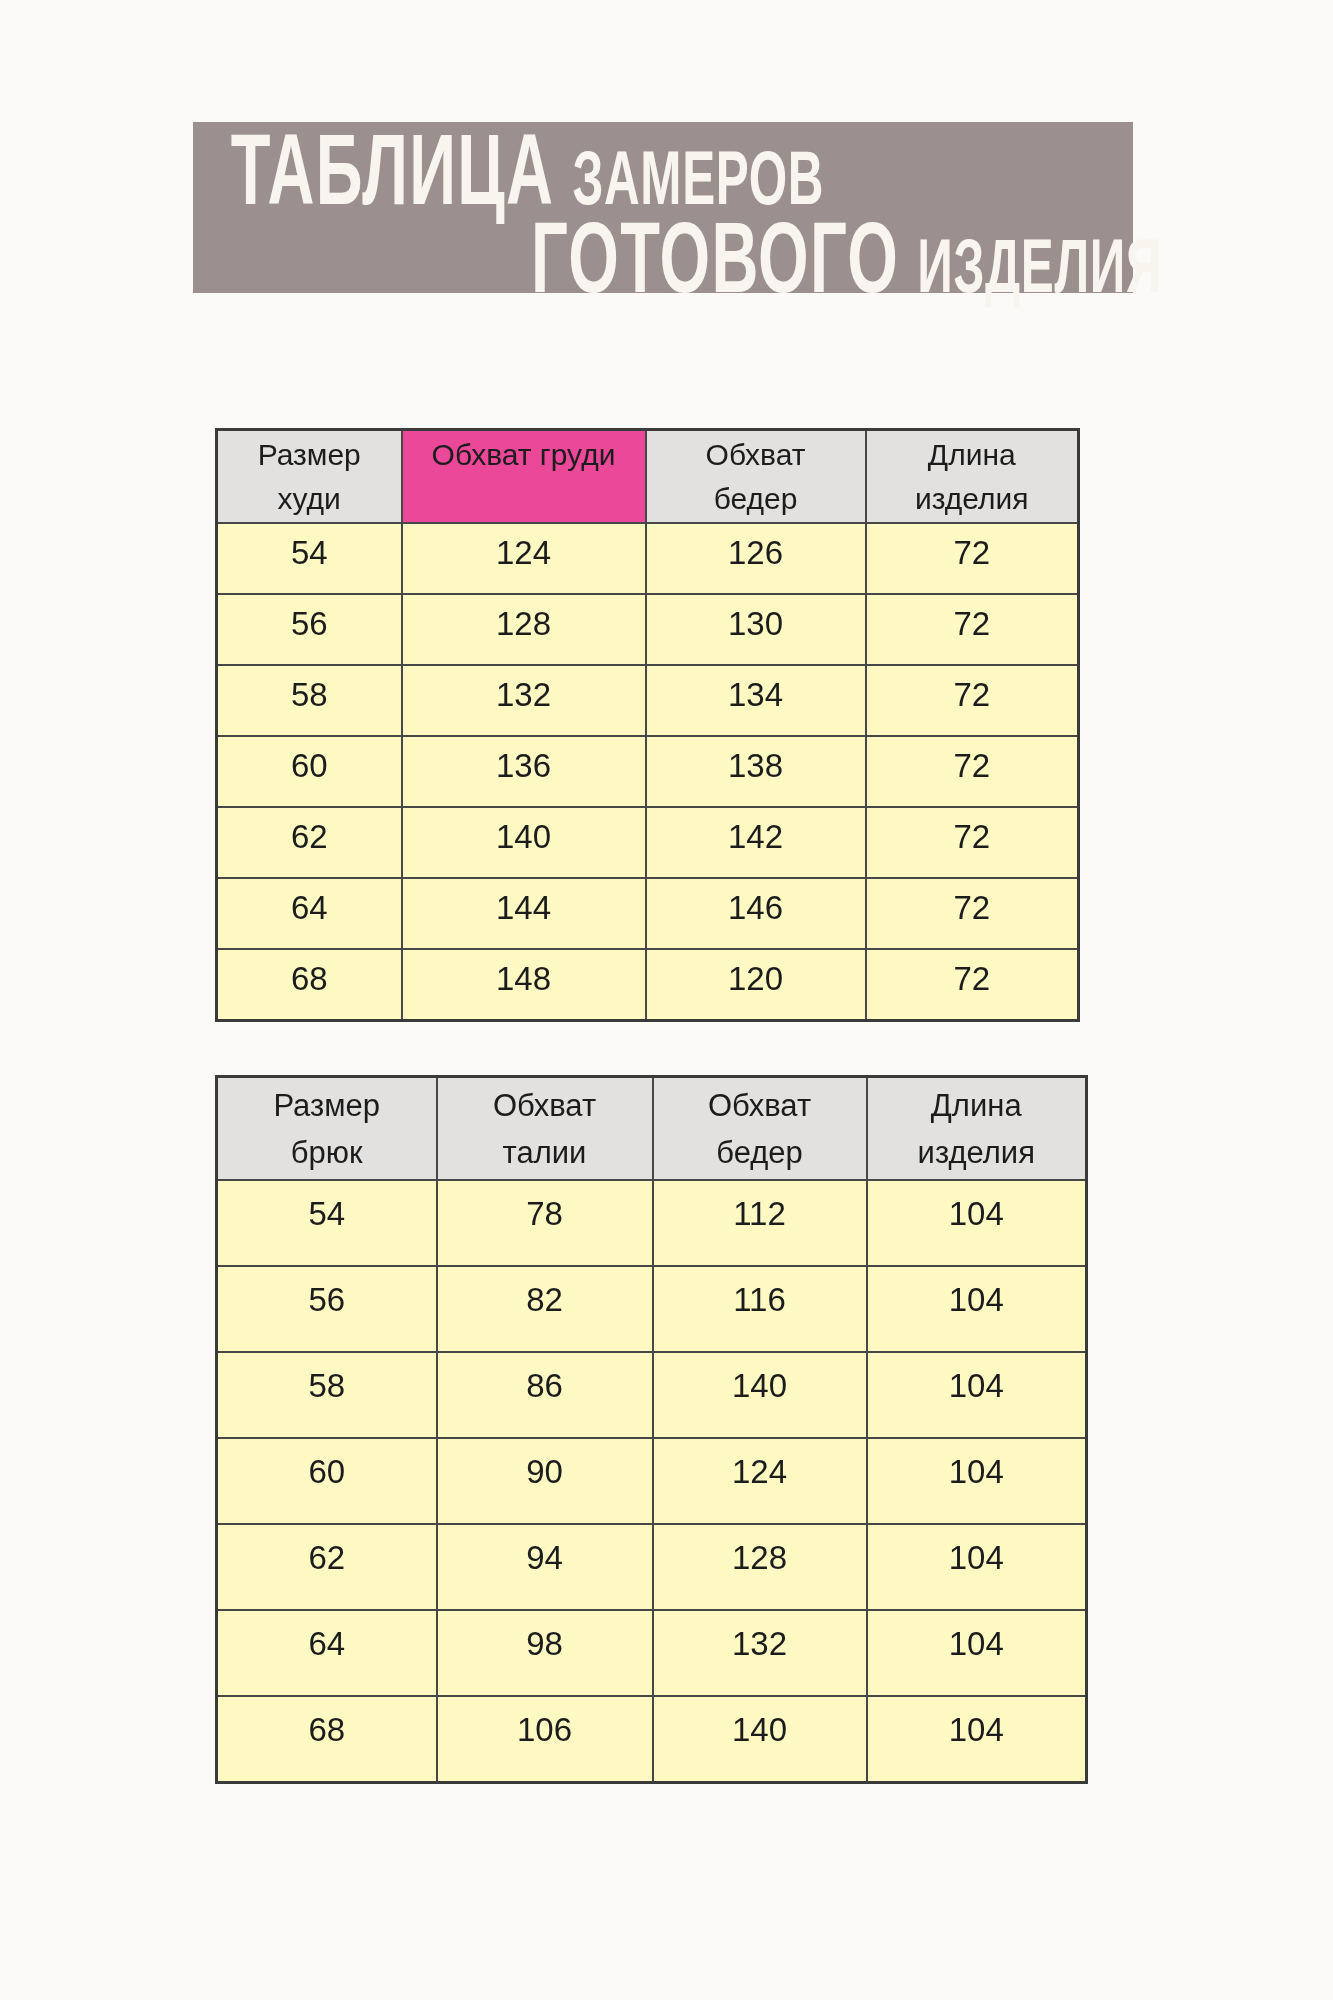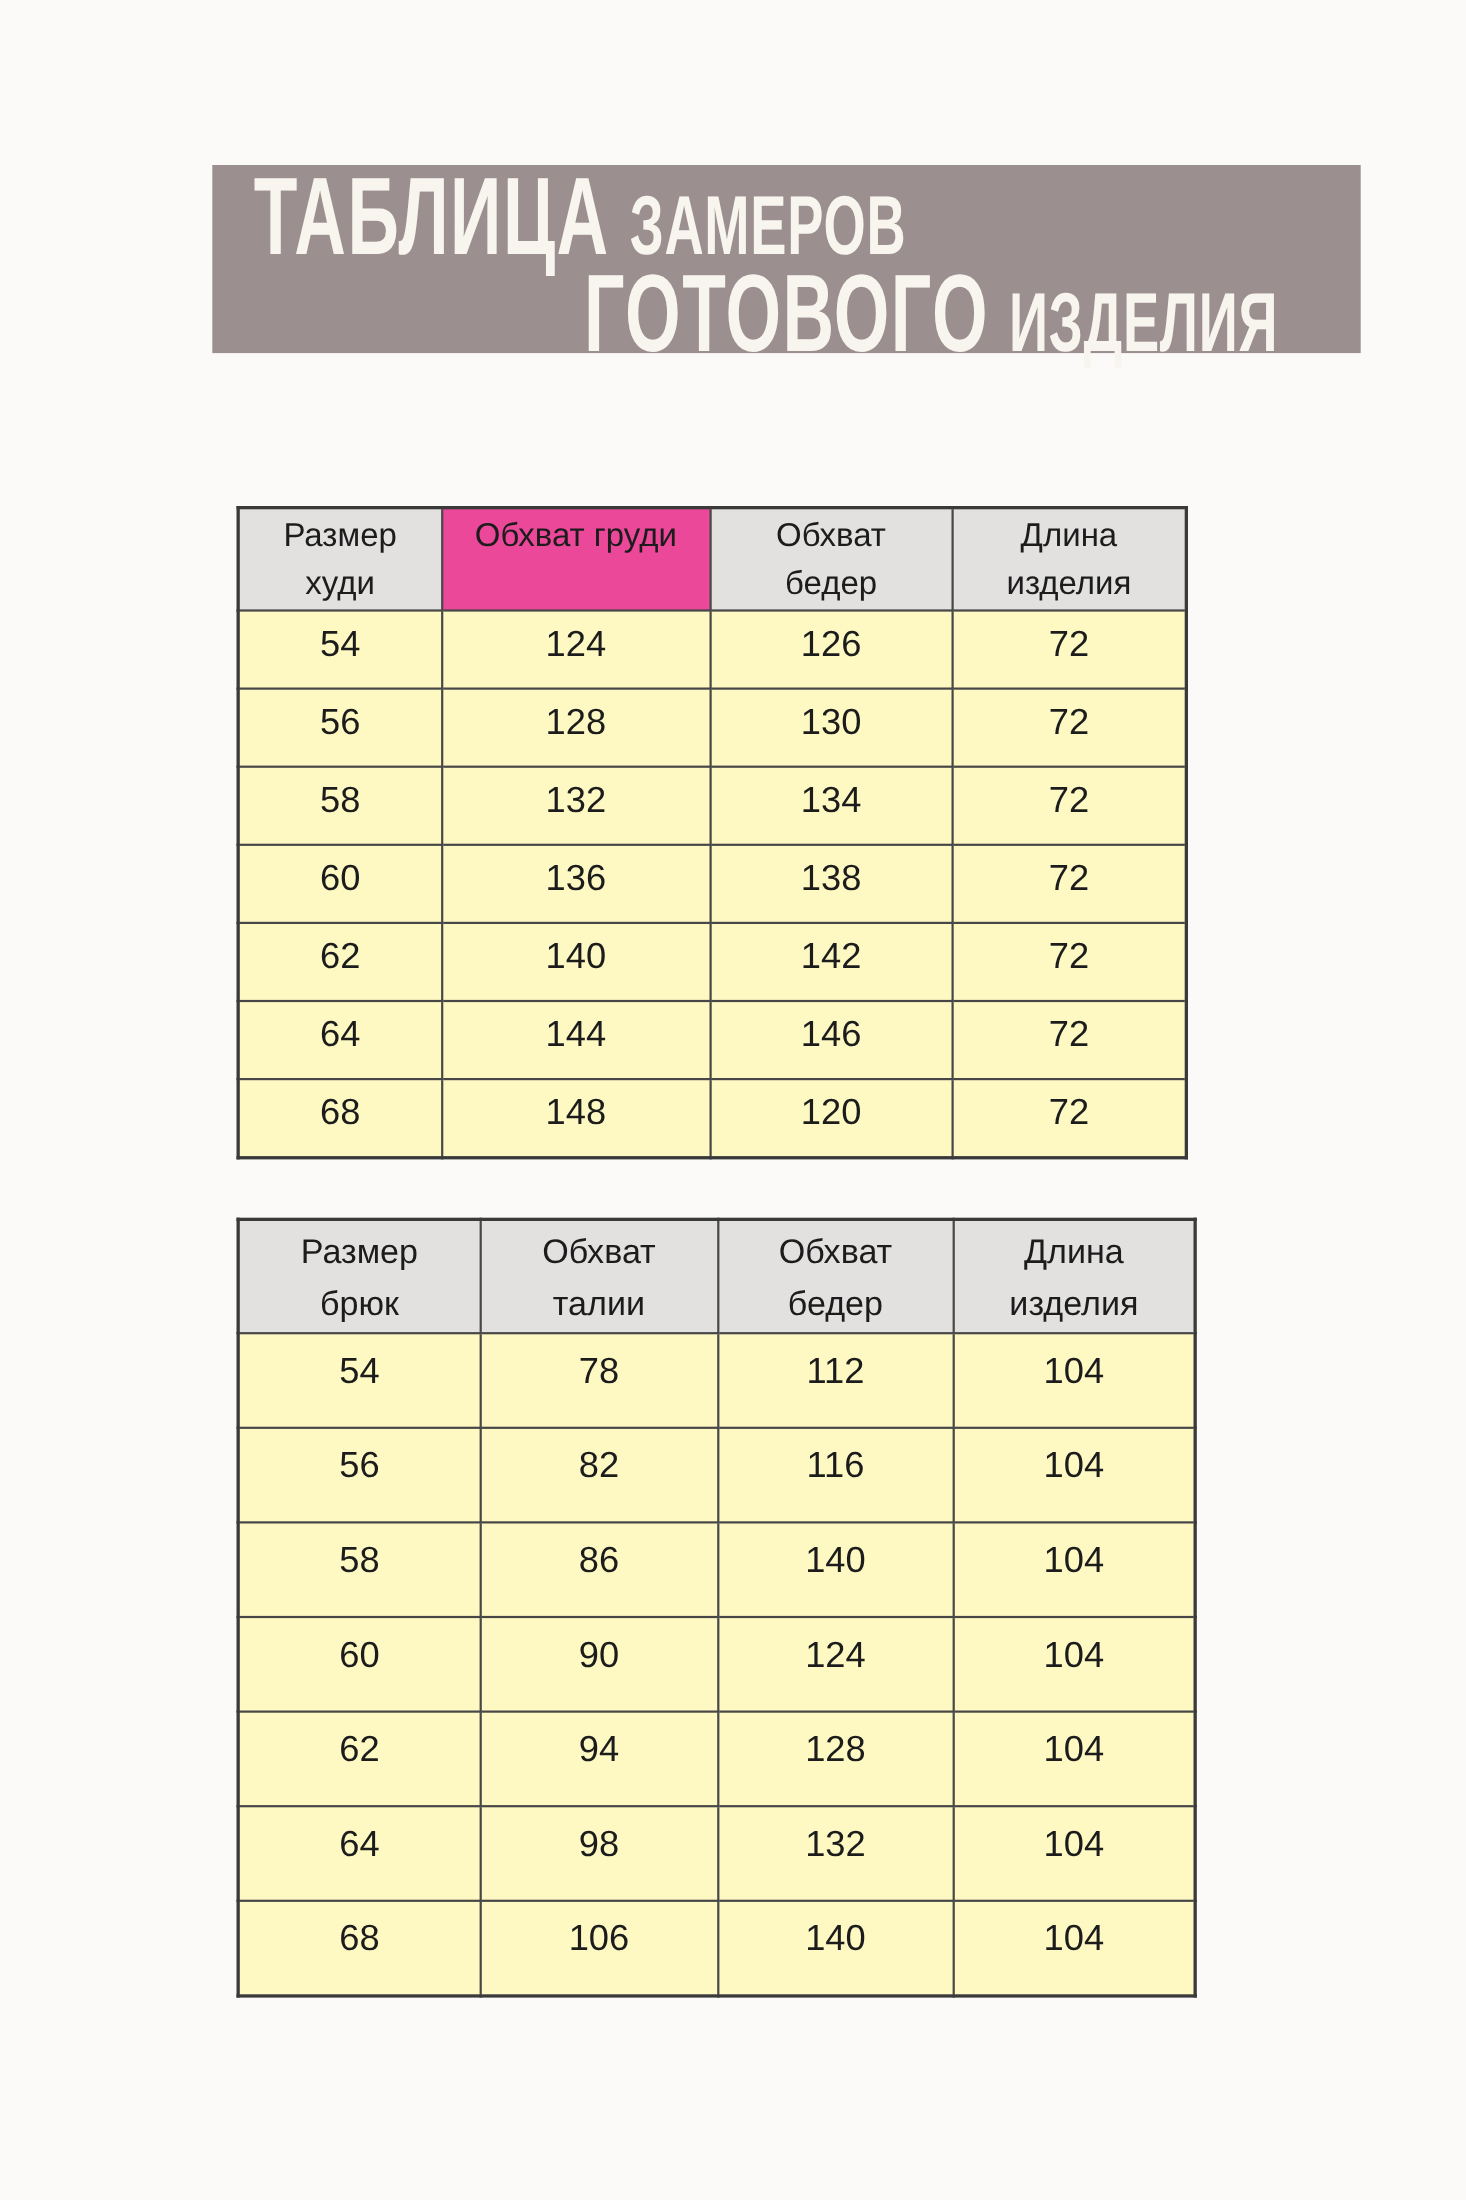--- a/index.html
+++ b/index.html
@@ -6,43 +6,41 @@
   body {
     width:1333px; height:2000px; position:relative;
     background:#fbfaf9;
     font-family:"Liberation Sans", sans-serif;
     overflow:hidden;
   }
 
   
   .banner {
     position:absolute; left:193px; top:122px;
-    width:1044px; height:171px;
+    width:940px; height:171px;
     overflow:visible;
-    margin-top:28px;
   }
   .banner-line {
     white-space:nowrap;
     transform:scaleX(0.65);
     transform-origin:left top;
     line-height:86px; height:86px;
     font-weight:bold;
   }
   .banner-line-1 { padding-left:58px; padding-top:4px; }
   .banner-line-2 { padding-left:520px; margin-top:2px; }
   .banner-word-big   { font-size:100px; letter-spacing:2px; }
   .banner-word-small { font-size:76px;  letter-spacing:1px; margin-left:28px; }
 
   
   table.size-table {
     position:absolute;
     border-collapse:collapse;
     table-layout:fixed;
     border:3px solid #3a3a3a;
-    margin-top:32px;
   }
   table.size-table th, table.size-table td {
     border:2px solid #474747;
     text-align:center;
     vertical-align:top;
     color:#1c1c1c;
     font-weight:normal;
   }
   table.size-table td { background:#fef9c3; }
 

